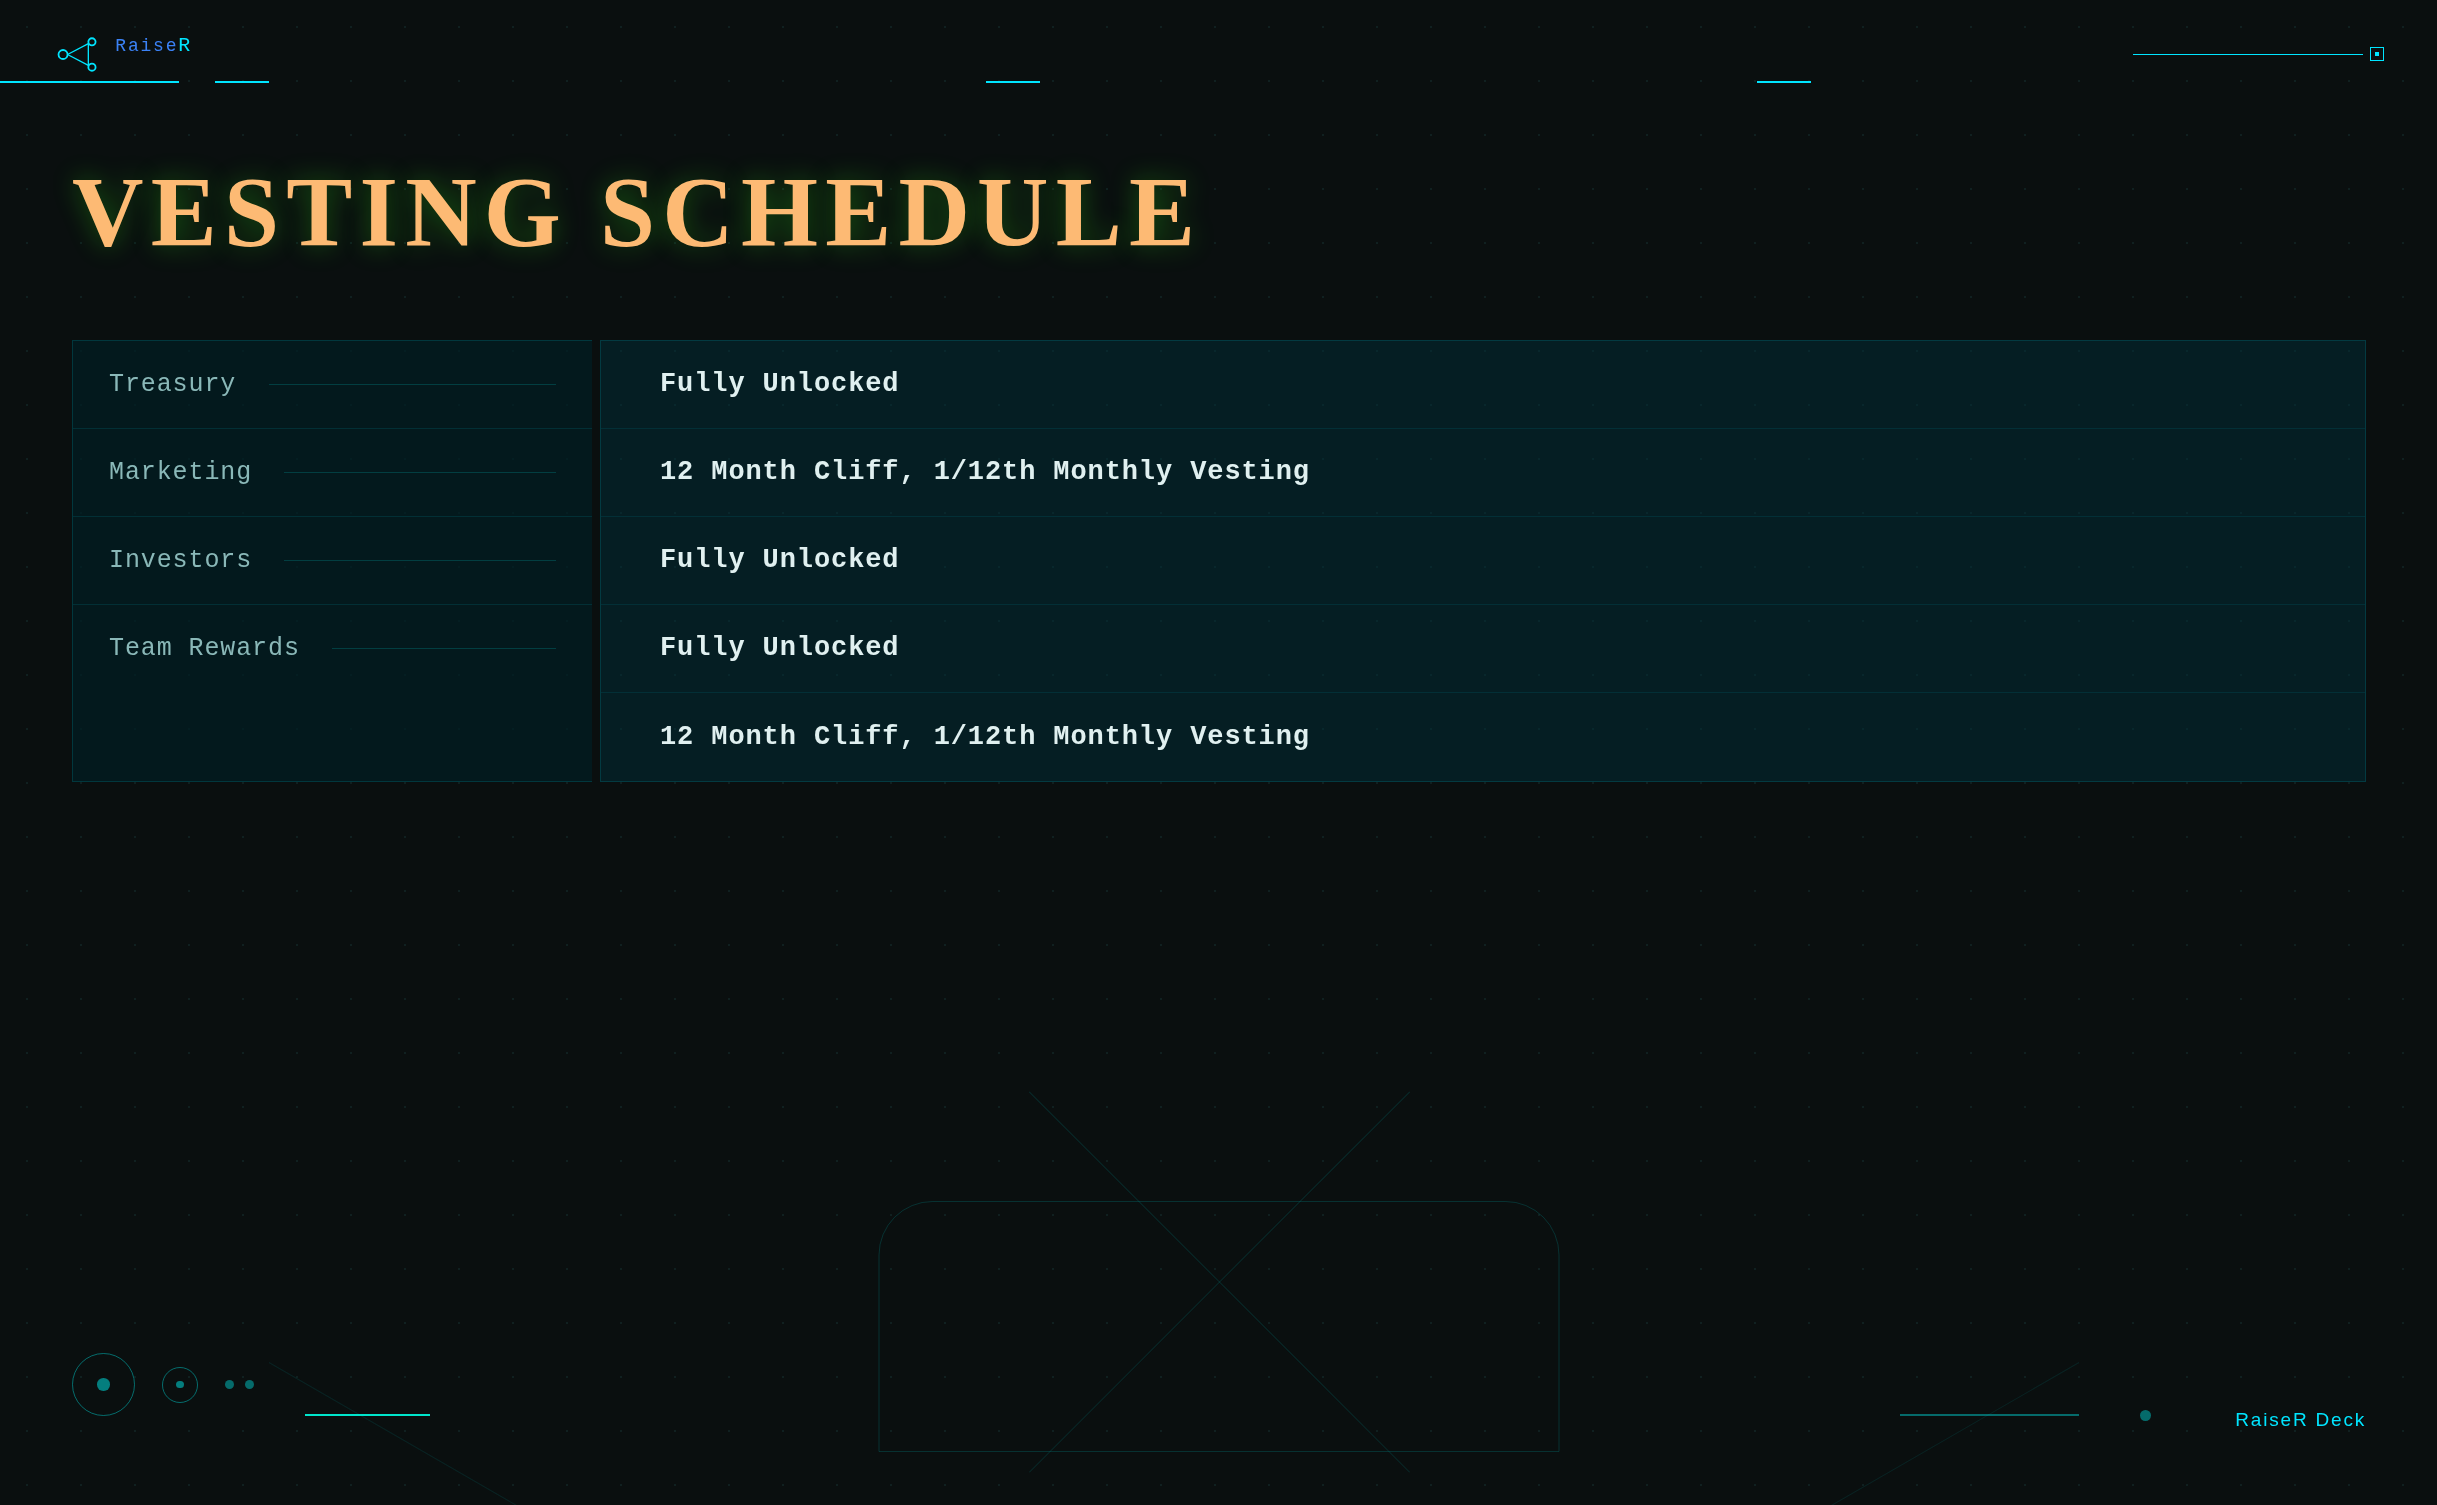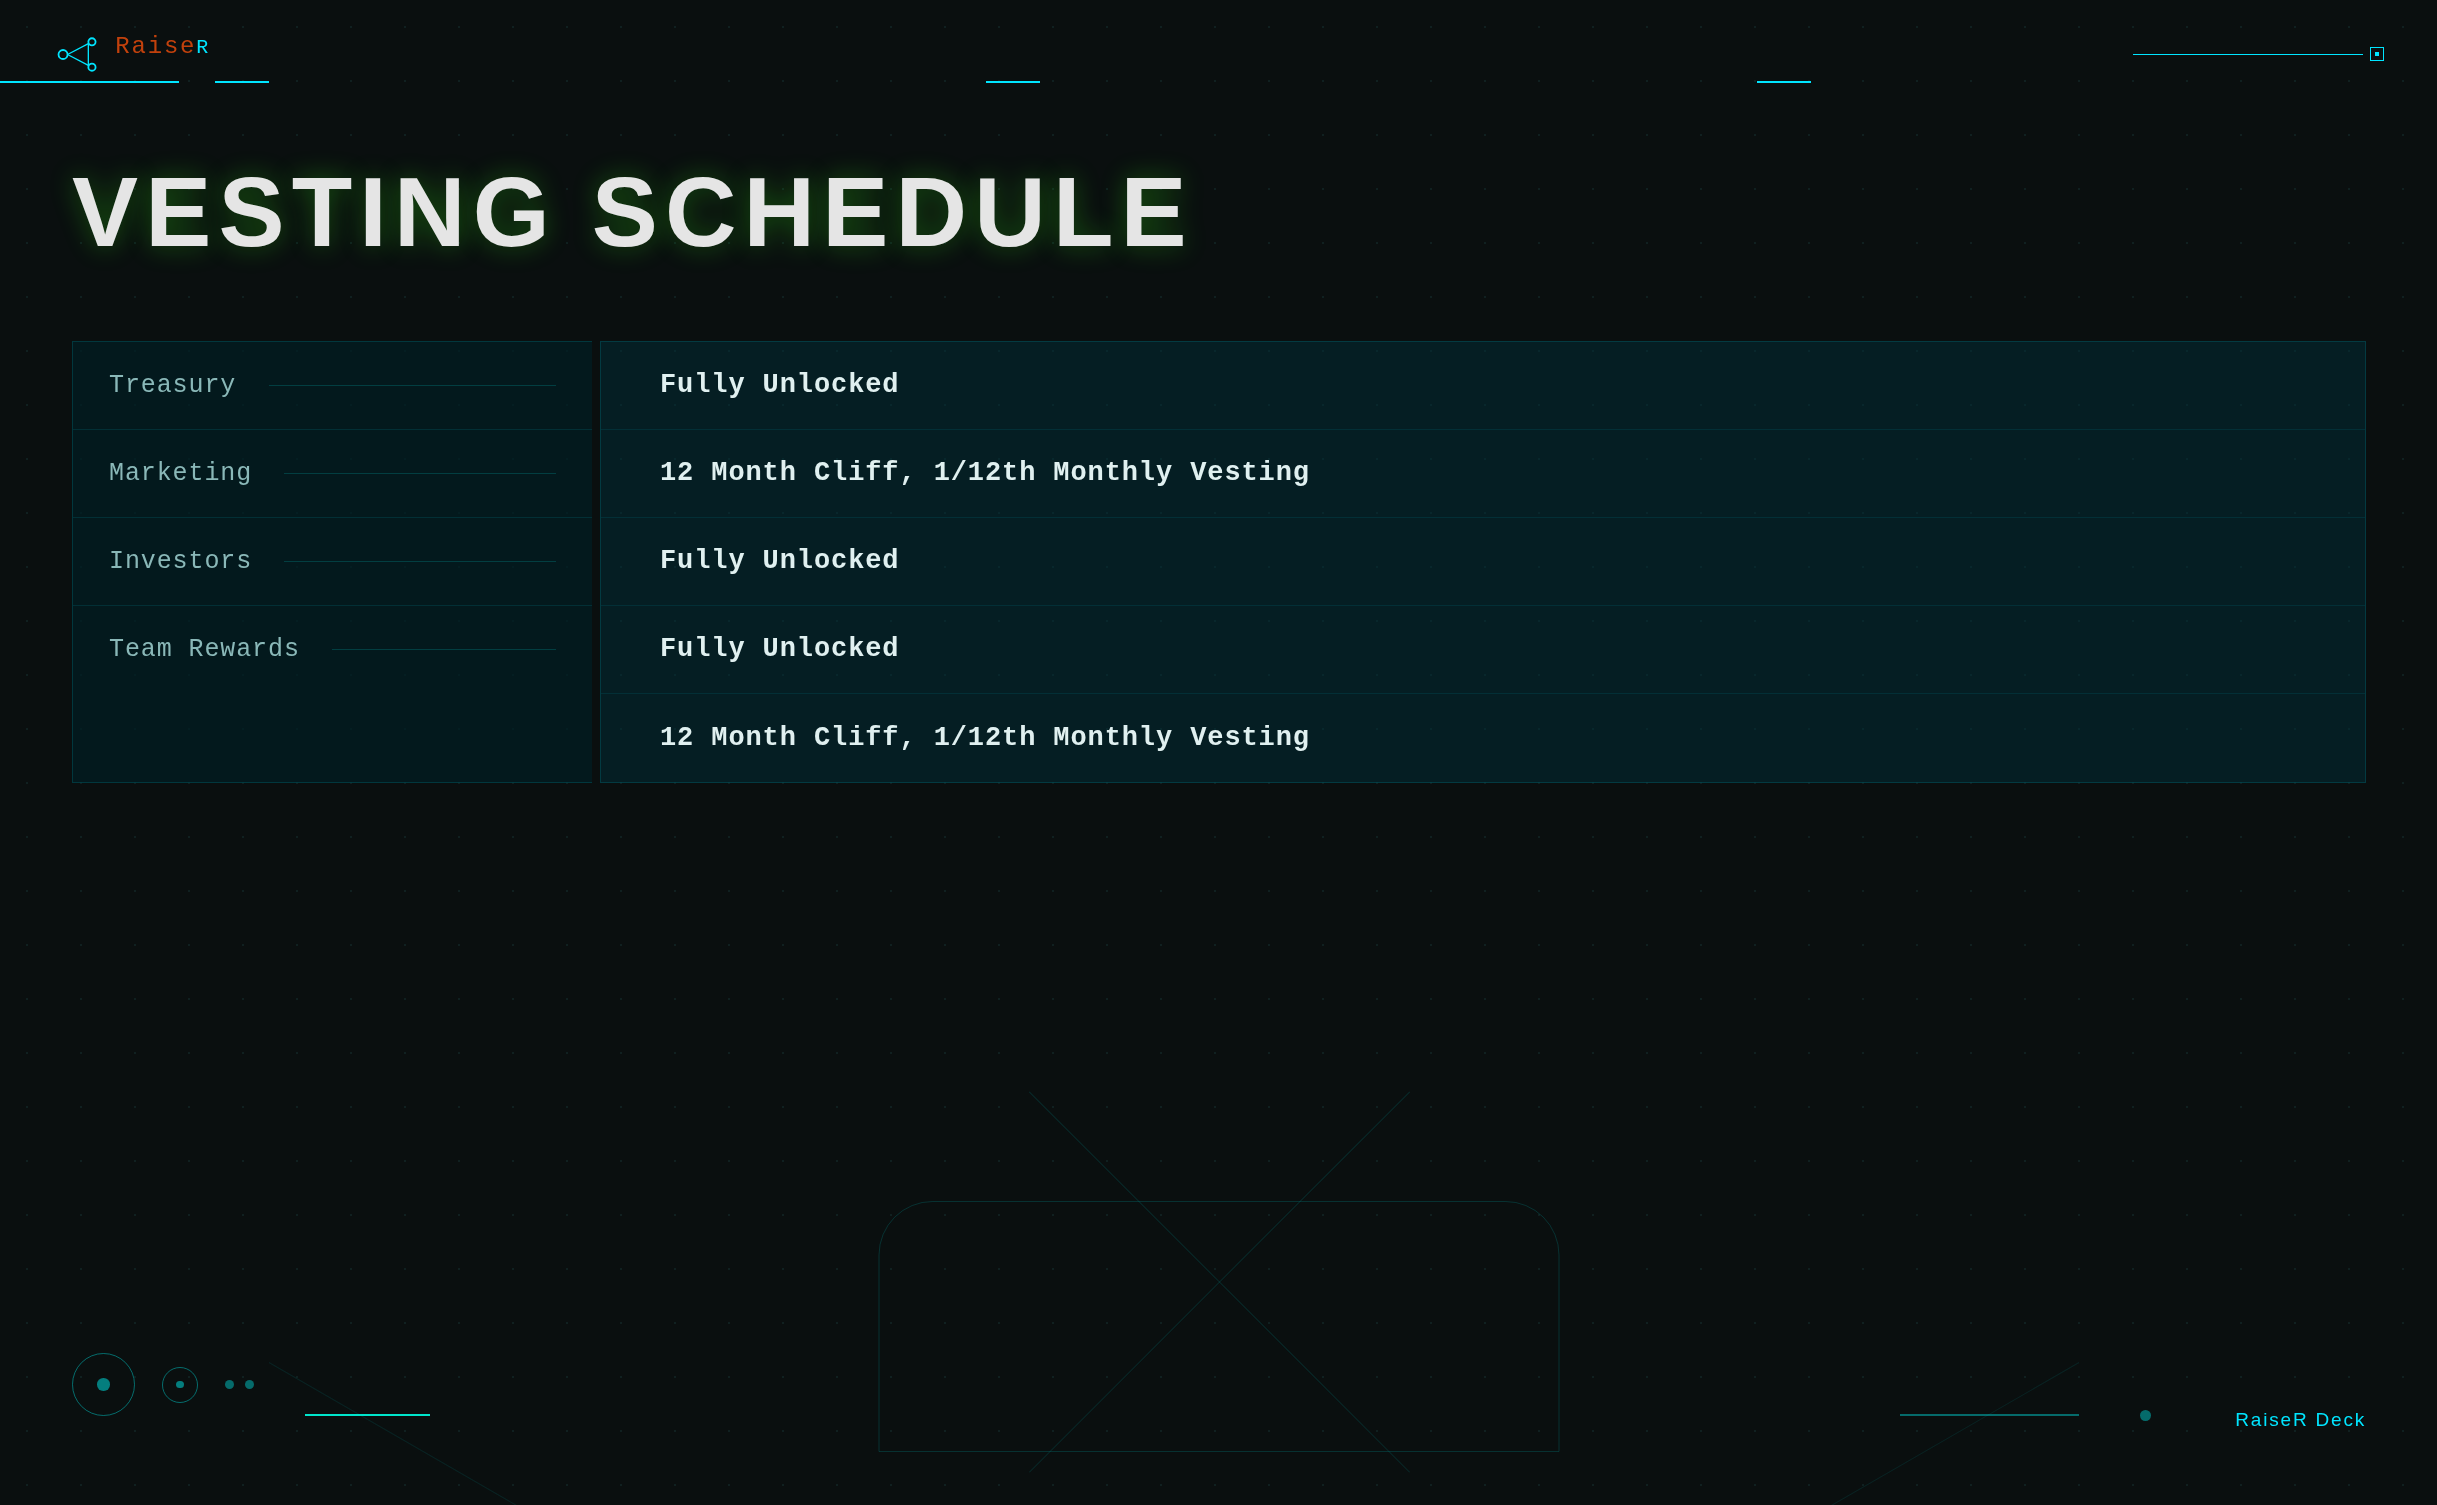--- a/index.html
+++ b/index.html
@@ -50,22 +50,22 @@
 
     .logo-text {
       font-size: 34px;
       font-family: 'Courier New', monospace;
       color: #ffffff;
       font-weight: 300;
       letter-spacing: 1.8px;
     }
 
     .logo-text span {
-      color: #c2410c;
-      font-size: 24px;
+      color: #3b82f6;
+      font-size: 18px;
       vertical-align: super;
     }
 
     .header-right {
       display: flex;
       align-items: center;
       gap: 18px;
     }
 
     .header-indicator {
@@ -135,22 +135,22 @@
       margin-left: 717px;
     }
 
     
     .page-title {
       position: relative;
       z-index: 10;
       margin: 72px 0 0 72px;
       font-size: 99px;
       font-weight: 900;
-      font-family: Liberation Sans, sans-serif;
-      color: #e5e5e5;
+      font-family: Liberation Serif, serif;
+      color: #fdba74;
       text-transform: uppercase;
       letter-spacing: 7.2px;
       text-shadow: 0 0 27px rgba(57, 255, 20, 0.3);
     }
 
     
     .main-content {
       position: relative;
       z-index: 10;
       margin: 72px 72px 0 72px;

